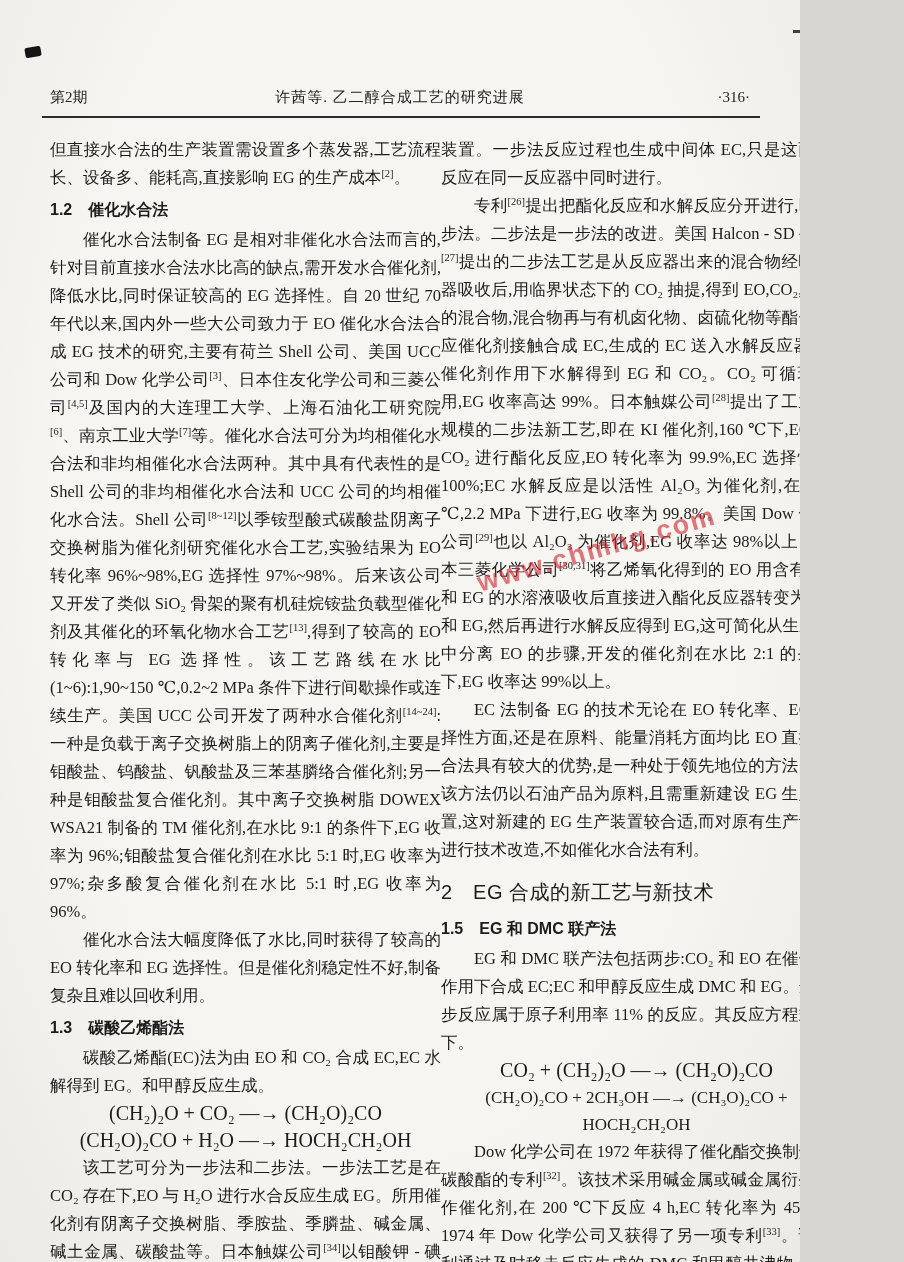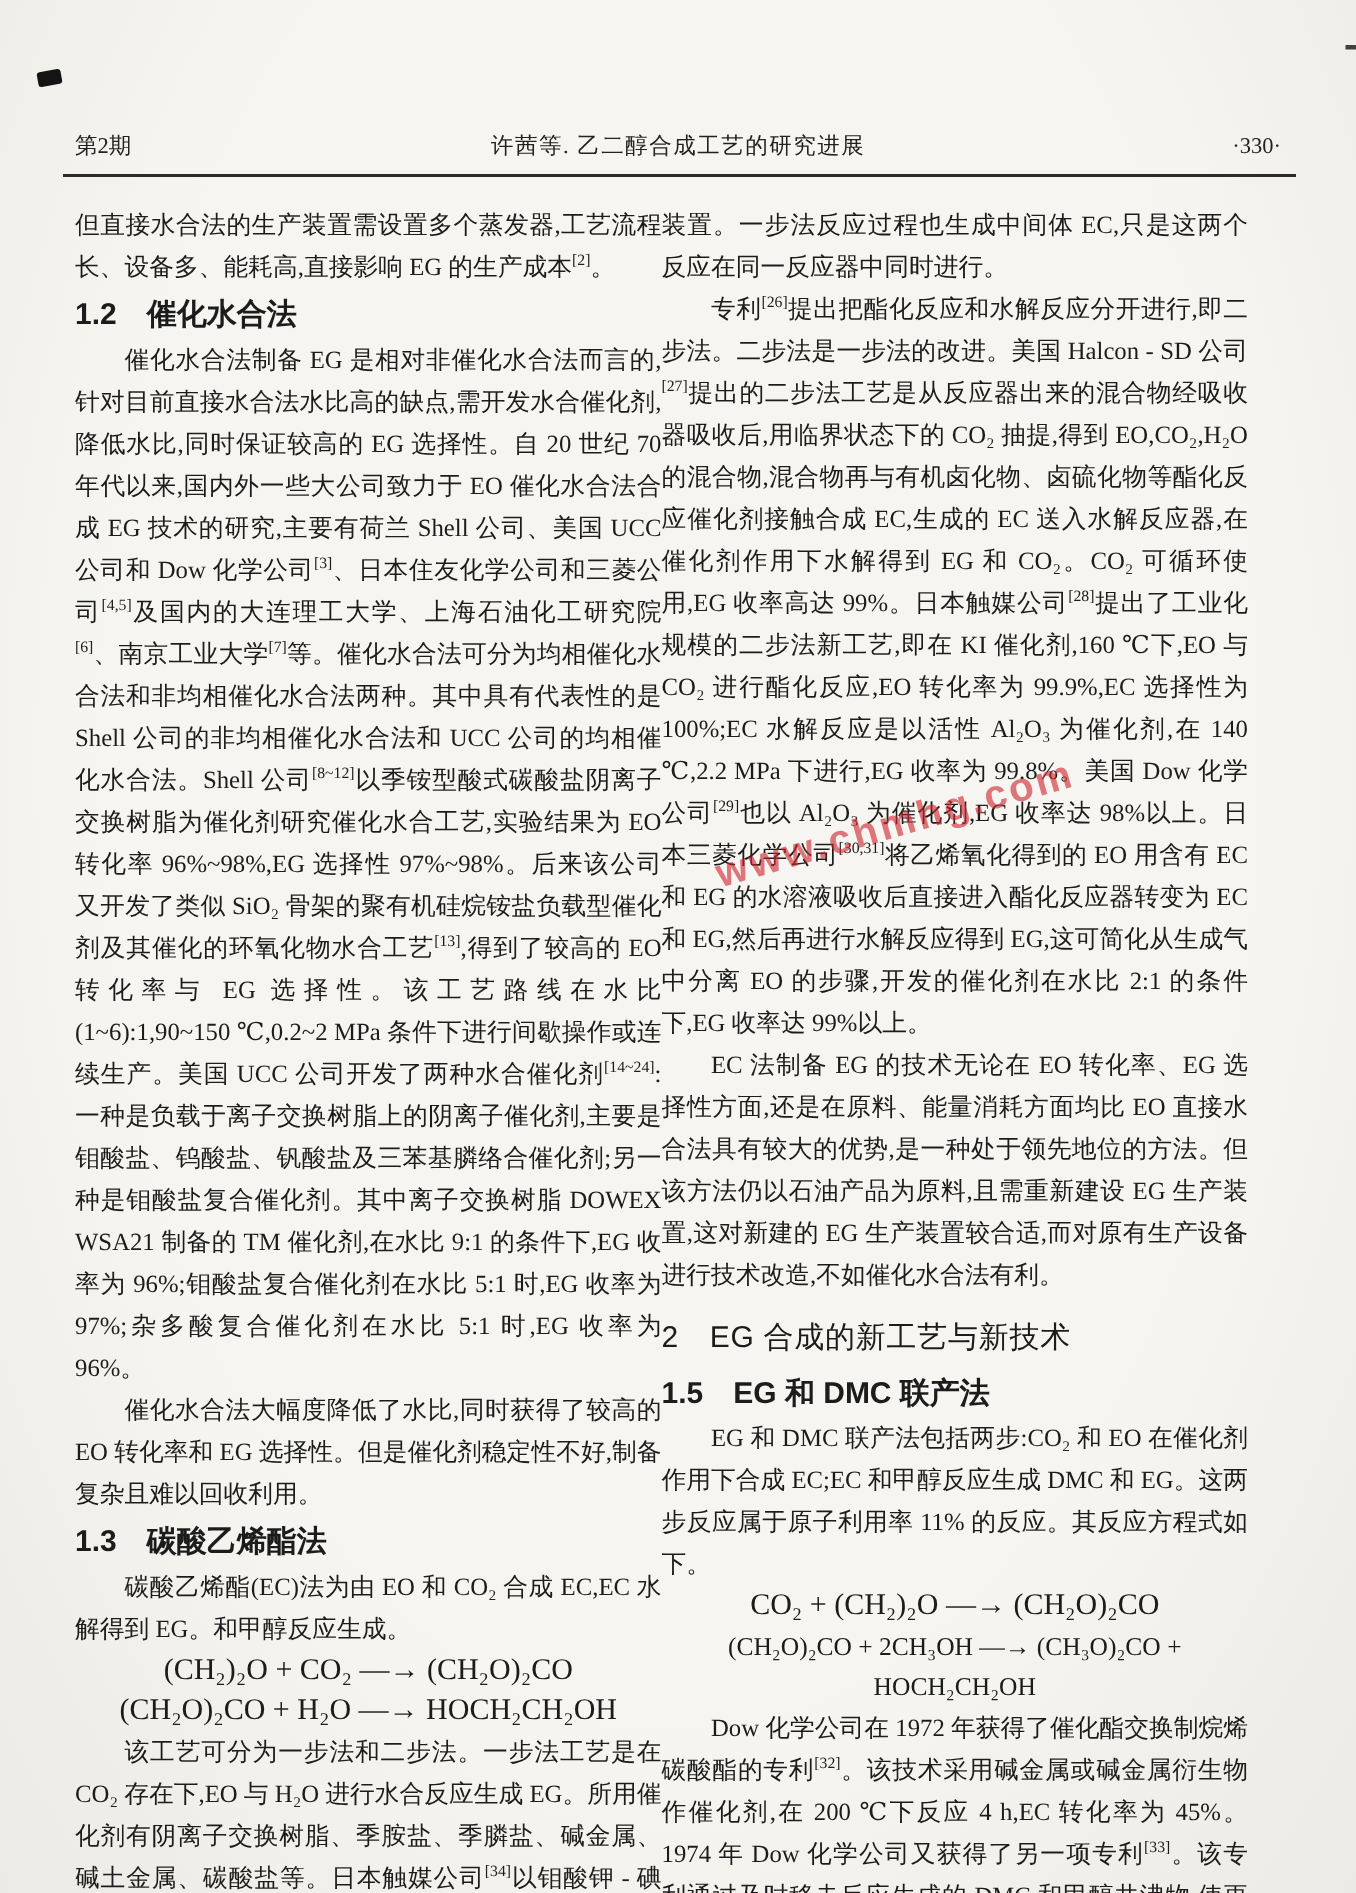--- a/index.html
+++ b/index.html
@@ -1,19 +1,19 @@
 <!DOCTYPE html>
 <html><head>
 <meta charset="utf-8">
 <style>
   * { margin:0; padding:0; box-sizing:border-box; }
   html,body { width:904px; height:1262px; }
   body { background:#d8d6d2; font-family:"Liberation Serif","DejaVu Serif",serif; }
   .page {
-    position:relative; width:904px; height:1262px; overflow:hidden;
+    position:relative; width:800px; height:1262px; overflow:hidden;
     background:#f4f3ef;
     background-image: radial-gradient(ellipse at 50% 40%, #f6f5f1 60%, #eceae5 100%);
     color:#1c1c1c;
   }
   .header {
     position:absolute; top:88px; left:50px; right:50px;
     display:flex; align-items:baseline; font-size:15px; color:#222;
   }
   .h-issue { width:140px; }
   .h-title { flex:1; text-align:center; letter-spacing:1px; }
@@ -24,21 +24,21 @@
     display:flex; overflow:hidden;
   }
   .col {
     width:391px; font-size:16.5px; line-height:28px;
     text-align:justify; text-justify:inter-ideograph;
   }
   .col p { text-indent:2em; }
   .col p.cont { text-indent:0; }
   h3.sub {
     font-family:"Liberation Sans","DejaVu Sans",sans-serif;
-    font-size:20px; font-weight:bold; line-height:28px; margin:4px 0 2px;
+    font-size:16px; font-weight:bold; line-height:28px; margin:4px 0 2px;
   }
   h2.sec {
     font-family:"Liberation Sans","DejaVu Sans",sans-serif;
     font-size:20px; font-weight:normal; line-height:30px;
     margin:13px 0 8px; letter-spacing:0.5px;
   }
   .eq { text-align:center; font-size:20px; line-height:27px; text-indent:0; }
   .eq.eq-wide { font-size:17px; }
   sup { font-size:10.5px; line-height:0; vertical-align:super; }
   .watermark {
@@ -57,21 +57,21 @@
 <body>
 
 <div class="page">
 
   <div class="artifact artifact-tl"></div>
   <div class="artifact artifact-tr"></div>
 
   <div class="header">
     <span class="h-issue">第2期</span>
     <span class="h-title">许茜等. 乙二醇合成工艺的研究进展</span>
-    <span class="h-page">·330·</span>
+    <span class="h-page">·316·</span>
   </div>
   <div class="header-rule"></div>
 
   <div class="bodywrap">
 
     <div class="col">
       <p class="cont">但直接水合法的生产装置需设置多个蒸发器,工艺流程长、设备多、能耗高,直接影响 EG 的生产成本<sup>[2]</sup>。</p>
       <h3 class="sub">1.2　催化水合法</h3>
       <p>催化水合法制备 EG 是相对非催化水合法而言的,针对目前直接水合法水比高的缺点,需开发水合催化剂,降低水比,同时保证较高的 EG 选择性。自 20 世纪 70 年代以来,国内外一些大公司致力于 EO 催化水合法合成 EG 技术的研究,主要有荷兰 Shell 公司、美国 UCC 公司和 Dow 化学公司<sup>[3]</sup>、日本住友化学公司和三菱公司<sup>[4,5]</sup>及国内的大连理工大学、上海石油化工研究院<sup>[6]</sup>、南京工业大学<sup>[7]</sup>等。催化水合法可分为均相催化水合法和非均相催化水合法两种。其中具有代表性的是 Shell 公司的非均相催化水合法和 UCC 公司的均相催化水合法。Shell 公司<sup>[8~12]</sup>以季铵型酸式碳酸盐阴离子交换树脂为催化剂研究催化水合工艺,实验结果为 EO 转化率 96%~98%,EG 选择性 97%~98%。后来该公司又开发了类似 SiO₂ 骨架的聚有机硅烷铵盐负载型催化剂及其催化的环氧化物水合工艺<sup>[13]</sup>,得到了较高的 EO 转化率与 EG 选择性。该工艺路线在水比(1~6):1,90~150 ℃,0.2~2 MPa 条件下进行间歇操作或连续生产。美国 UCC 公司开发了两种水合催化剂<sup>[14~24]</sup>:一种是负载于离子交换树脂上的阴离子催化剂,主要是钼酸盐、钨酸盐、钒酸盐及三苯基膦络合催化剂;另一种是钼酸盐复合催化剂。其中离子交换树脂 DOWEX WSA21 制备的 TM 催化剂,在水比 9:1 的条件下,EG 收率为 96%;钼酸盐复合催化剂在水比 5:1 时,EG 收率为 97%;杂多酸复合催化剂在水比 5:1 时,EG 收率为 96%。</p>
       <p>催化水合法大幅度降低了水比,同时获得了较高的 EO 转化率和 EG 选择性。但是催化剂稳定性不好,制备复杂且难以回收利用。</p>

